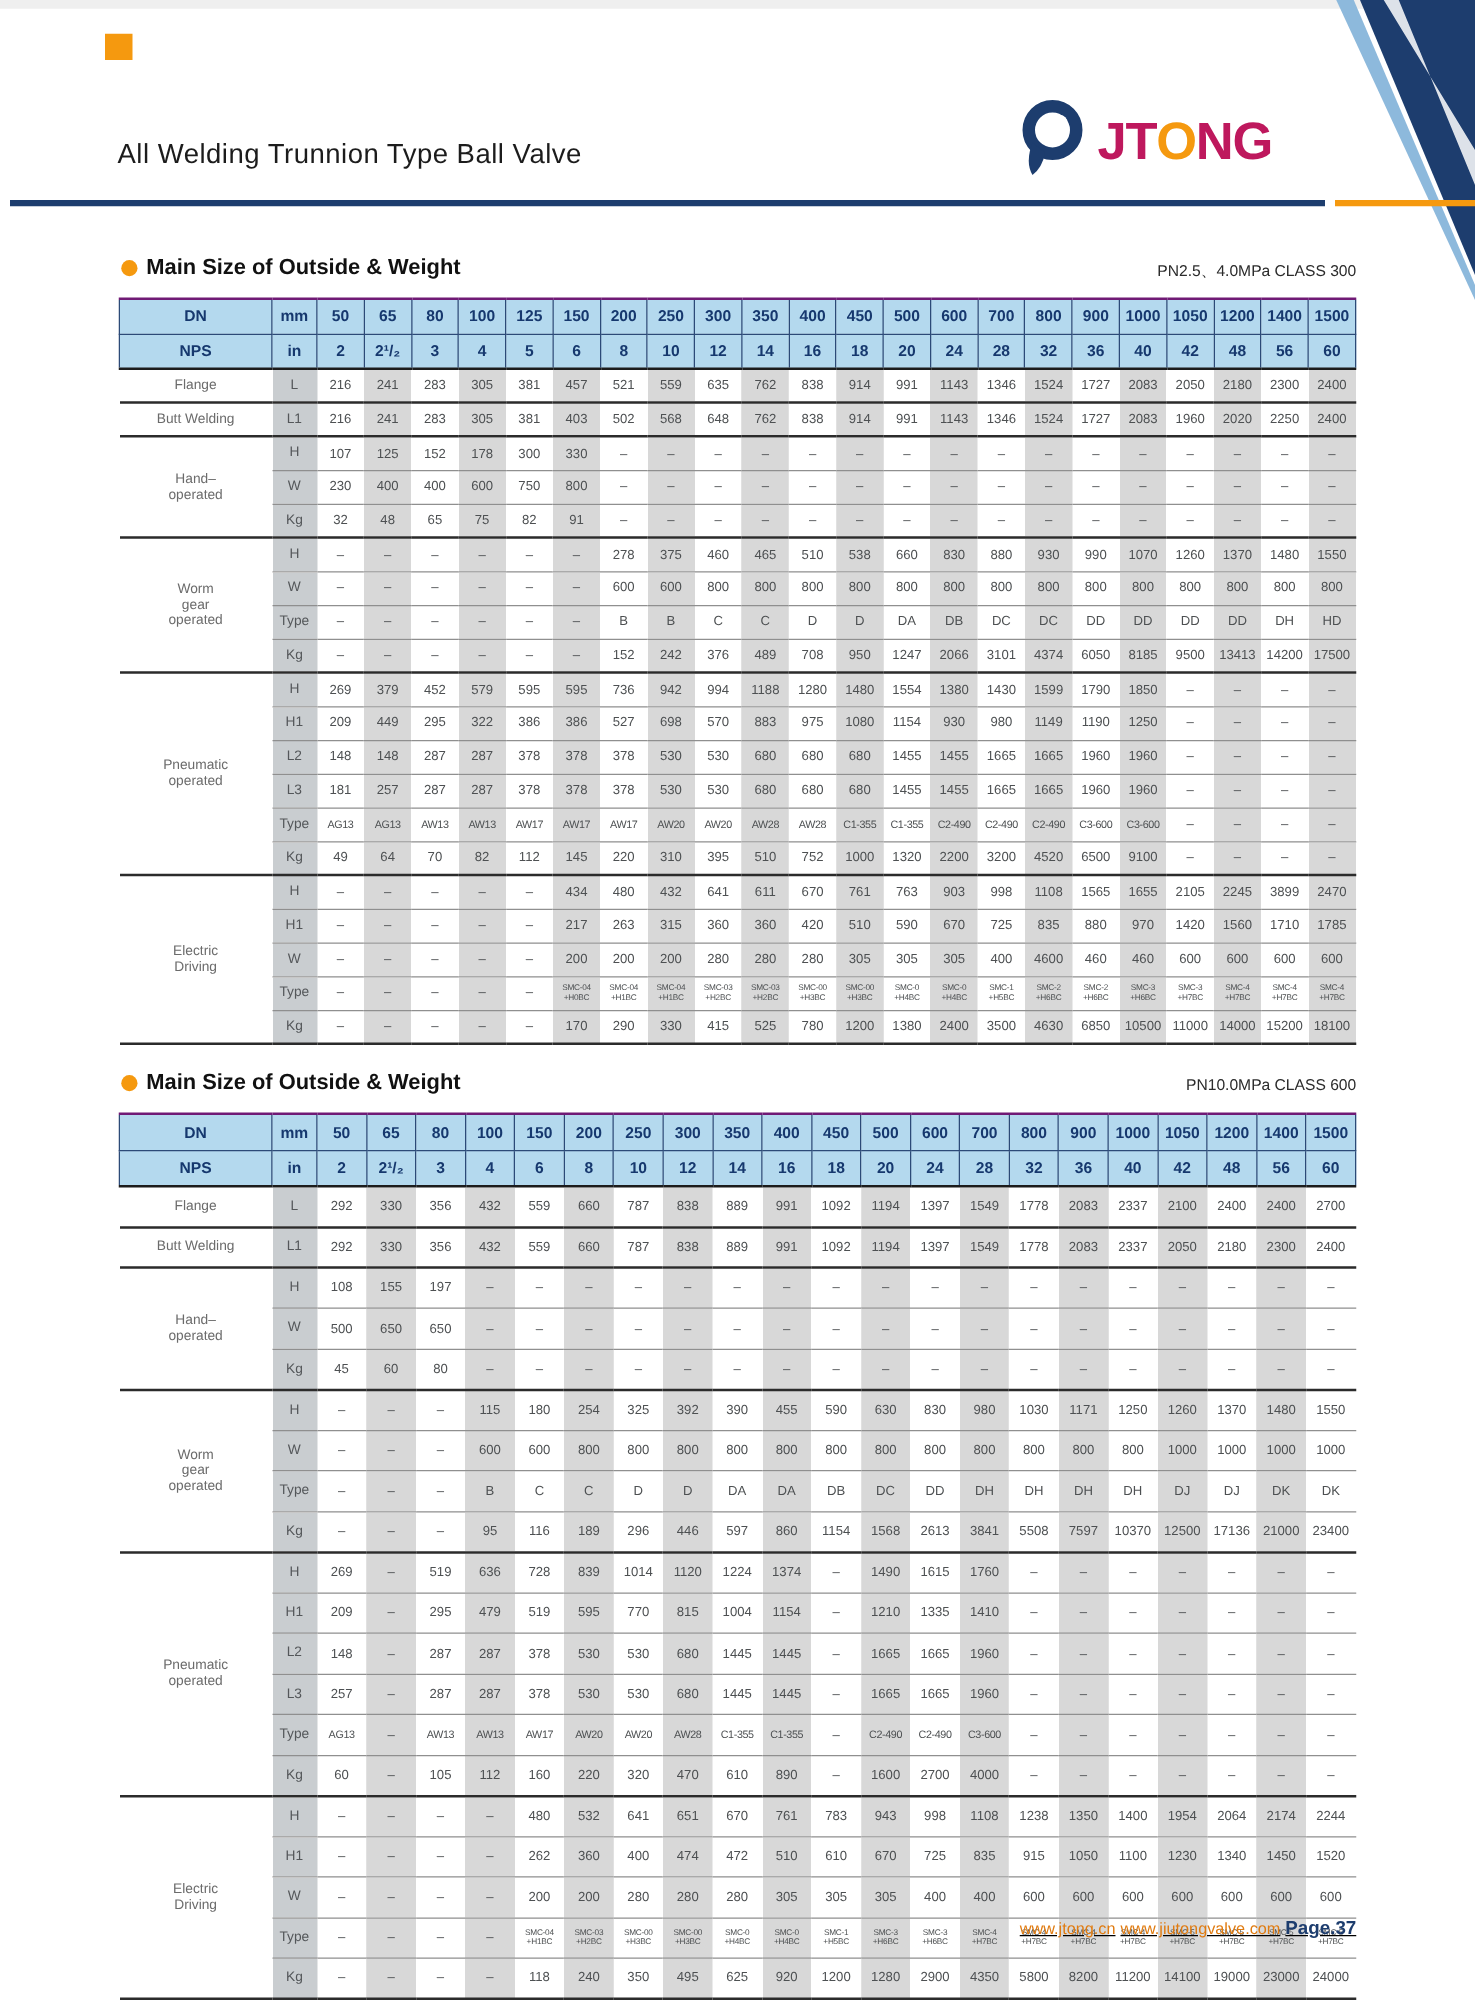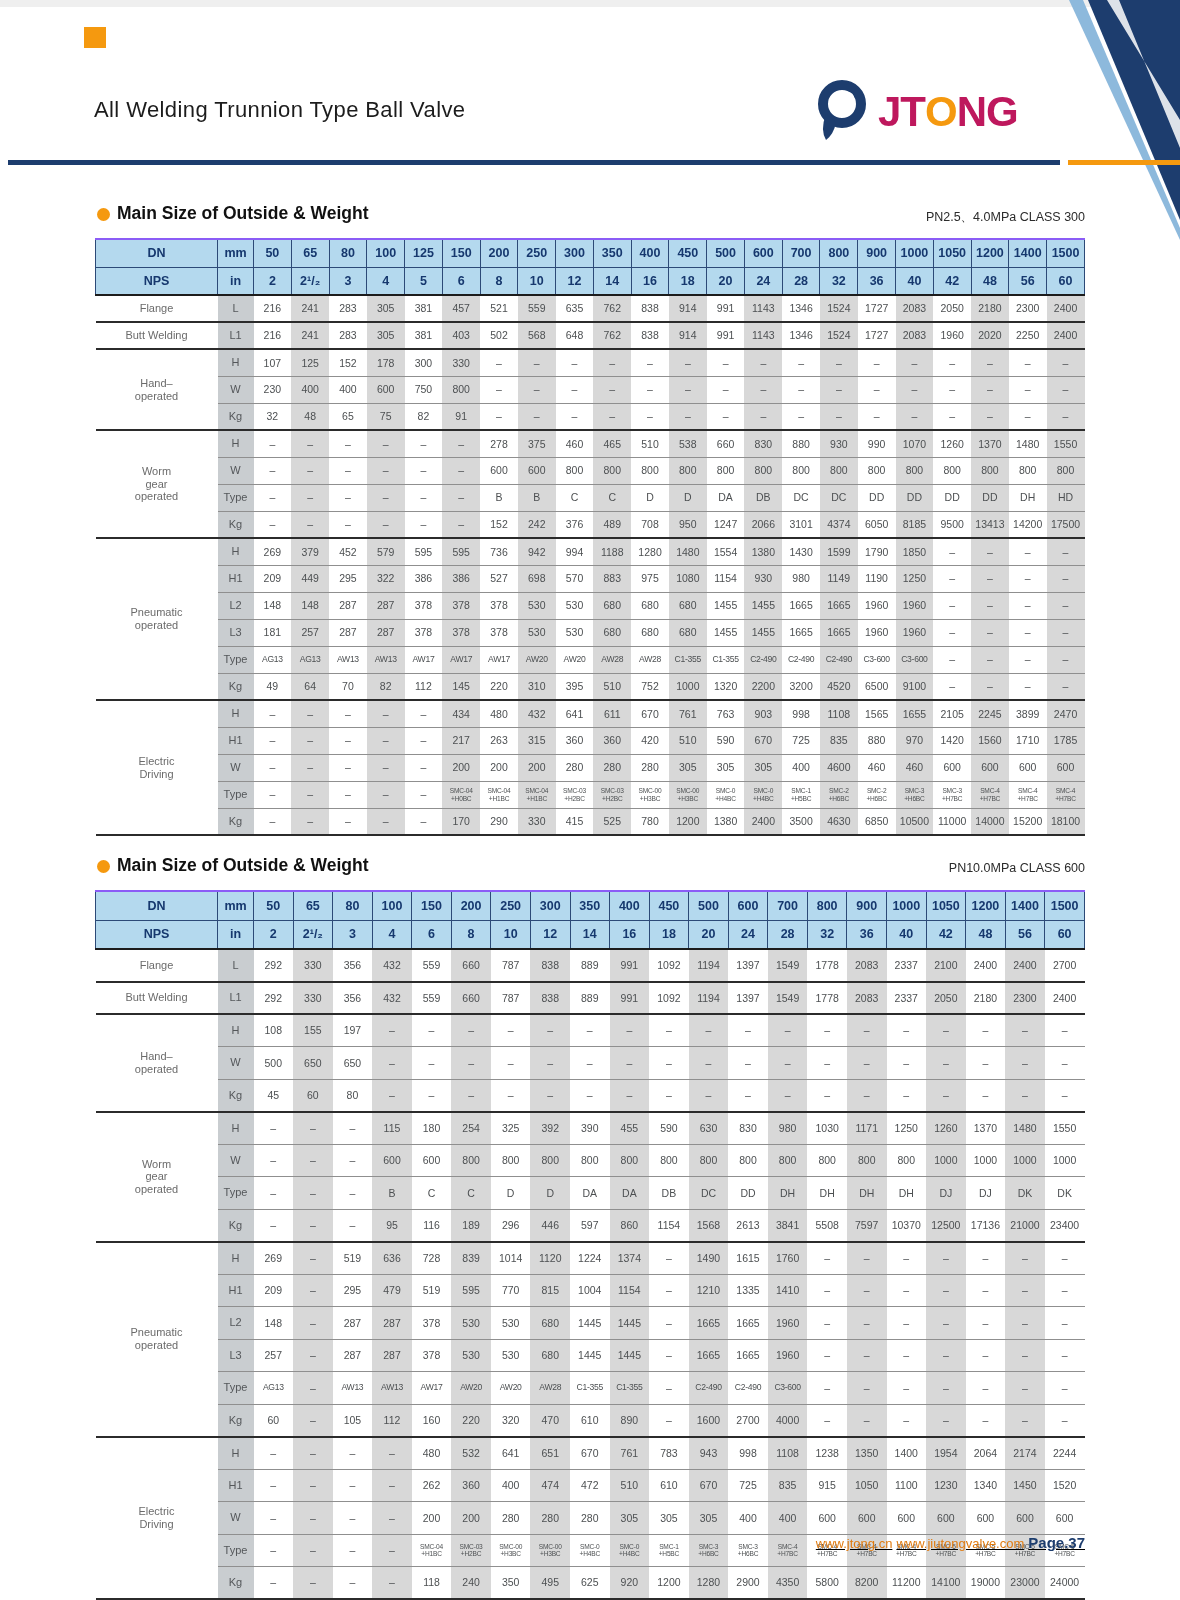--- a/index.html
+++ b/index.html
@@ -2,42 +2,42 @@
 <html><head>
 <meta charset="utf-8">
 <style>
   html,body{margin:0;padding:0;background:#e9e9e9;}
   #page{position:relative;width:1180px;height:1600px;background:#ffffff;margin:0 auto;
         font-family:"Liberation Sans",sans-serif;overflow:hidden;}
   #topstrip{position:absolute;left:0;top:0;width:1180px;height:7px;background:#efefef;}
 
   
   #corner-square{position:absolute;left:84px;top:27px;width:22px;height:21px;background:#f5990f;}
-  #doc-title{position:absolute;left:94px;top:97px;font-size:22px;color:#1c1c1c;letter-spacing:.4px;}
+  #doc-title{position:absolute;left:94px;top:110px;font-size:22px;color:#1c1c1c;letter-spacing:.4px;}
   #rule-blue{position:absolute;left:8px;top:160px;width:1052px;height:5px;background:#1d3d6e;}
   #rule-orange{position:absolute;left:1068px;top:160px;width:112px;height:5px;background:#f5990f;}
   #logo{position:absolute;left:812px;top:78px;display:flex;align-items:center;}
   #logo .word{font-size:42px;font-weight:bold;color:#be185d;letter-spacing:-1px;line-height:1;}
   #logo .o{color:#f5990f;}
   #corner-ribbon{position:absolute;right:0;top:0;}
 
   
   .sec{position:absolute;left:95px;width:990px;height:26px;}
   .sec .bullet{position:absolute;left:2px;top:5px;width:13px;height:13px;border-radius:50%;background:#f5990f;}
   .sec .stitle{position:absolute;left:22px;top:0;font-size:17.5px;font-weight:bold;color:#111;}
   .sec .pclass{position:absolute;right:0;top:6px;font-size:12.5px;color:#2b2b2b;}
   #sec1{top:203px;} #sec2{top:855px;}
 
   
   .twrap{position:absolute;left:95px;width:990px;}
   #table1{top:238px;} #table2{top:890px;}
   .sw-table{border-collapse:collapse;table-layout:fixed;width:990px;border-bottom:2px solid #2b2b2b;}
   .sw-table th{background:#b4d9ee;color:#16386e;font-weight:bold;font-size:12.5px;
                border:1px solid #2c4a77;padding:0;text-align:center;}
-  .sw-table thead tr:first-child th{border-top:2px solid #8b5cf6;}
+  .sw-table thead tr:first-child th{border-top:2px solid #701a75;}
   .sw-table thead tr:last-child th{border-bottom:2px solid #1c1c1c;}
   .sw-table td{font-size:10.5px;color:#4d5052;text-align:center;vertical-align:middle;
                padding:0;overflow:hidden;white-space:pre-line;line-height:1.15;}
   .sw-table tbody td{border-top:1px solid #8f8f8f;}
   .sw-table tbody tr.gstart td{border-top:2px solid #2b2b2b;}
   .sw-table td.glabel{color:#6b6b6b;font-size:11px;background:#fff;}
   .sw-table td.key{background:#c9cdd0;color:#54575a;font-size:11px;}
   .sw-table td.stripe{background:#d8d8d8;}
   .sw-table td.typecell{font-size:8.6px;letter-spacing:-.3px;}
   .sw-table td.typecell2{font-size:6.6px;letter-spacing:-.2px;line-height:1.1;}

